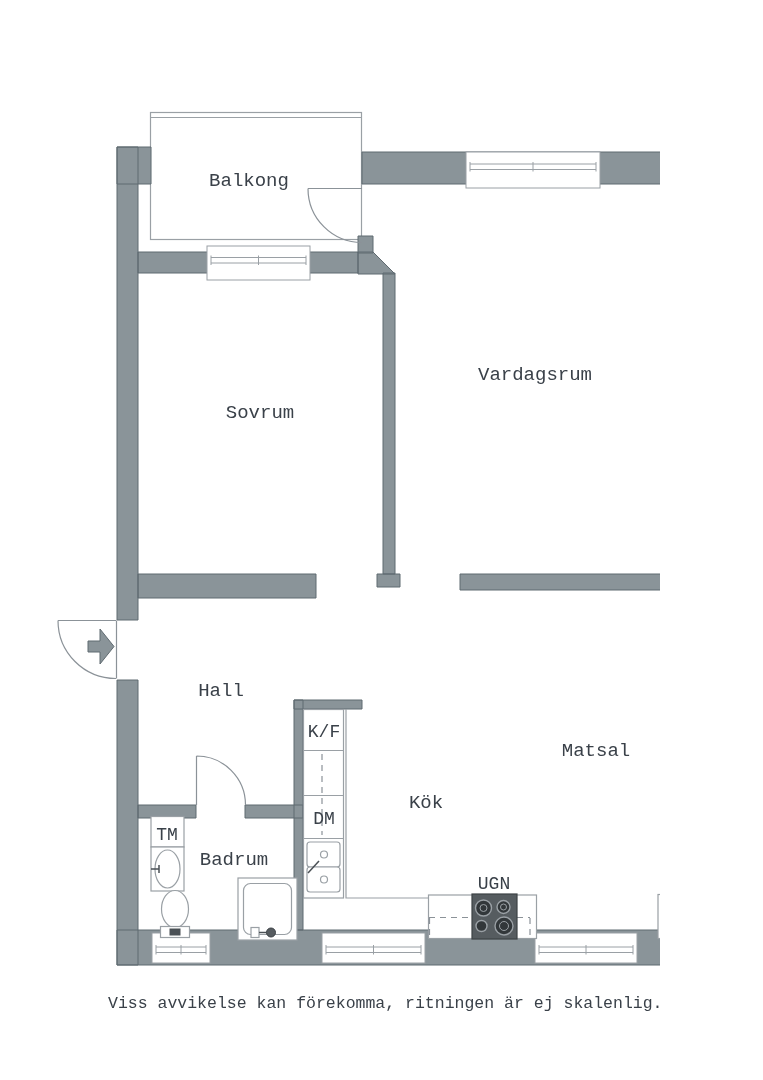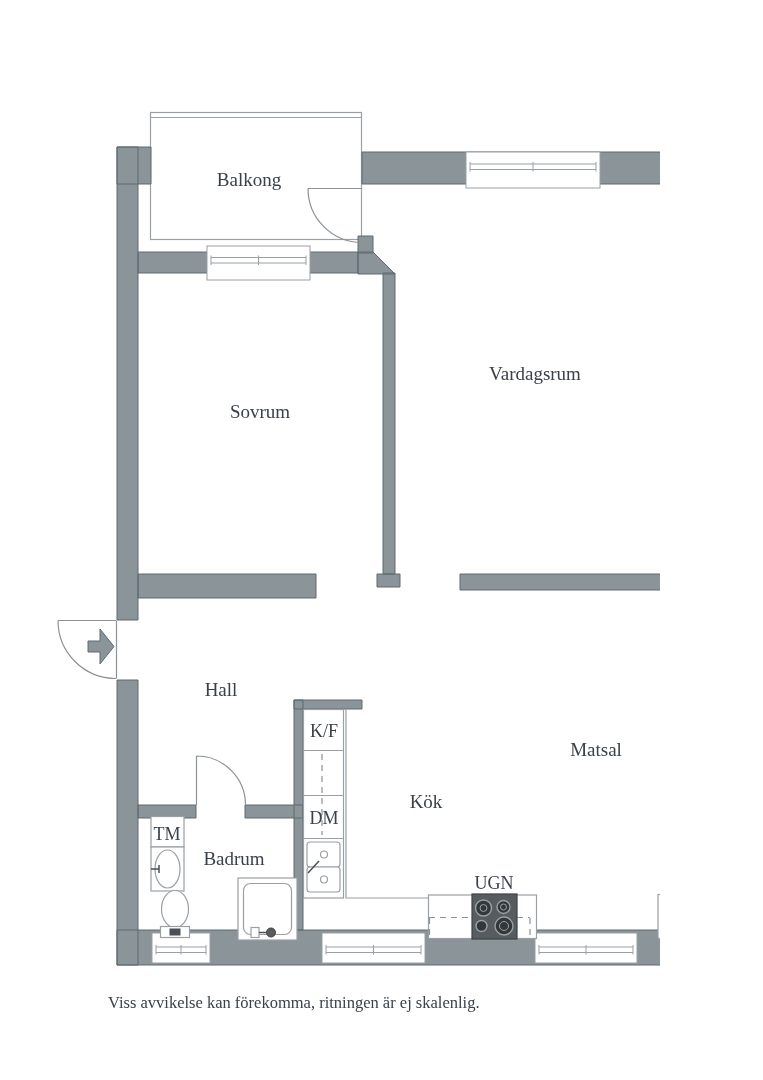--- a/index.html
+++ b/index.html
@@ -1,17 +1,17 @@
 <!DOCTYPE html>
 <html style="--background: #ffffff; --wall-fill: #8a9499; --wall-outline: #5f6a70; --fixture-line: #9aa0a5; --door-line: #8b9298; --text: #3a4149; --stove-fill: #565c60; --stove-outline: #3c4145; --burner-fill: #32373a; --dark-accent: #4a5055;"><head>
 <meta charset="utf-8">
 <style>
   html,body{margin:0;padding:0;background:#ffffff;}
   .page{position:relative;width:660px;height:1080px;background:var(--background,#ffffff);
-        font-family:Liberation Serif, serif;overflow:hidden;}
+        font-family:Liberation Mono, monospace;overflow:hidden;}
   svg{display:block;}
   .wall{fill:var(--wall-fill,#8a9499);stroke:var(--wall-outline,#5f6a70);stroke-width:1;}
   .niche{fill:#ffffff;stroke:var(--fixture-line,#9aa0a5);stroke-width:1;}
   .sill{fill:none;stroke:var(--fixture-line,#9aa0a5);stroke-width:1;}
   .fix{fill:#ffffff;stroke:var(--fixture-line,#9aa0a5);stroke-width:1.2;}
   .fline{fill:none;stroke:var(--fixture-line,#9aa0a5);stroke-width:1.2;}
   .door{fill:none;stroke:var(--door-line,#8b9298);stroke-width:1.2;}
   .dash{fill:none;stroke:var(--door-line,#8b9298);stroke-width:1.2;stroke-dasharray:6 5;}
   .darkline{fill:none;stroke:var(--dark-accent,#4a5055);stroke-width:1.5;}
   .room-label{font-size:19px;fill:var(--text,#3a4149);text-anchor:middle;}

